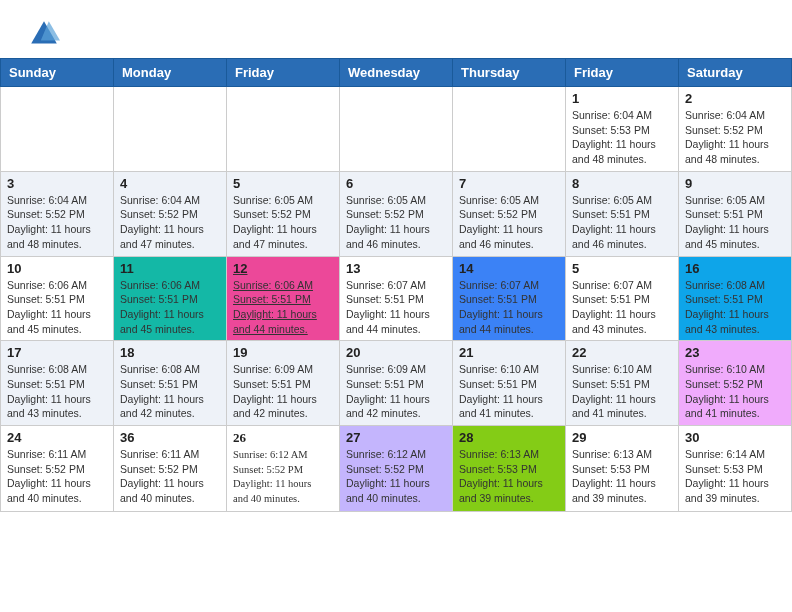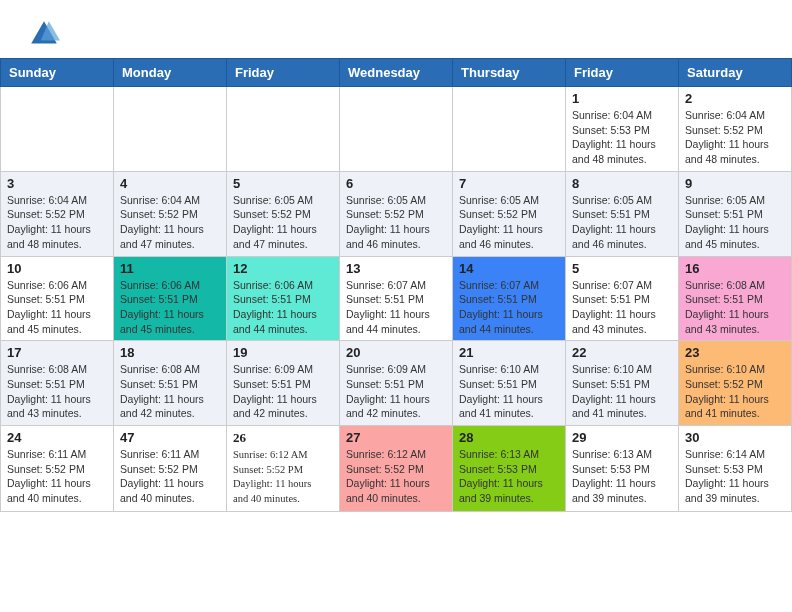--- a/index.html
+++ b/index.html
@@ -218,21 +218,21 @@
 Daylight: 11 hours
 and 45 minutes.</div>
         </td>
         <td style="background: #14b8a6;">
           <span class="day-num">11</span>
           <div class="day-info" style="white-space: pre-line;">Sunrise: 6:06 AM
 Sunset: 5:51 PM
 Daylight: 11 hours
 and 45 minutes.</div>
         </td>
-        <td style="background: #5eead4;">
+        <td style="background: #ec4899; text-decoration: underline;">
           <span class="day-num">12</span>
           <div class="day-info" style="white-space: pre-line;">Sunrise: 6:06 AM
 Sunset: 5:51 PM
 Daylight: 11 hours
 and 44 minutes.</div>
         </td>
         <td style="background: rgb(255, 255, 255);">
           <span class="day-num">13</span>
           <div class="day-info" style="white-space: pre-line;">Sunrise: 6:07 AM
 Sunset: 5:51 PM
@@ -246,21 +246,21 @@
 Daylight: 11 hours
 and 44 minutes.</div>
         </td>
         <td style="background: rgb(255, 255, 255);">
           <span class="day-num">5</span>
           <div class="day-info" style="white-space: pre-line;">Sunrise: 6:07 AM
 Sunset: 5:51 PM
 Daylight: 11 hours
 and 43 minutes.</div>
         </td>
-        <td style="background: #f9a8d4;">
+        <td style="background: #0ea5e9;">
           <span class="day-num">16</span>
           <div class="day-info" style="white-space: pre-line;">Sunrise: 6:08 AM
 Sunset: 5:51 PM
 Daylight: 11 hours
 and 43 minutes.</div>
         </td>
       </tr>
       <tr>
         <td style="background: rgb(238, 242, 248);">
           <span class="day-num">17</span>
@@ -297,51 +297,51 @@
 Daylight: 11 hours
 and 41 minutes.</div>
         </td>
         <td style="background: rgb(238, 242, 248);">
           <span class="day-num">22</span>
           <div class="day-info" style="white-space: pre-line;">Sunrise: 6:10 AM
 Sunset: 5:51 PM
 Daylight: 11 hours
 and 41 minutes.</div>
         </td>
-        <td style="background: #fdba74;">
+        <td style="background: #f0abfc;">
           <span class="day-num">23</span>
           <div class="day-info" style="white-space: pre-line;">Sunrise: 6:10 AM
 Sunset: 5:52 PM
 Daylight: 11 hours
 and 41 minutes.</div>
         </td>
       </tr>
       <tr>
         <td style="background: rgb(255, 255, 255);">
           <span class="day-num">24</span>
           <div class="day-info" style="white-space: pre-line;">Sunrise: 6:11 AM
 Sunset: 5:52 PM
 Daylight: 11 hours
 and 40 minutes.</div>
         </td>
         <td style="background: rgb(255, 255, 255);">
-          <span class="day-num">47</span>
+          <span class="day-num">36</span>
           <div class="day-info" style="white-space: pre-line;">Sunrise: 6:11 AM
 Sunset: 5:52 PM
 Daylight: 11 hours
 and 40 minutes.</div>
         </td>
         <td style="background: rgb(255, 255, 255); font-family: Liberation Serif, serif;">
           <span class="day-num">26</span>
           <div class="day-info" style="white-space: pre-line;">Sunrise: 6:12 AM
 Sunset: 5:52 PM
 Daylight: 11 hours
 and 40 minutes.</div>
         </td>
-        <td style="background: #fca5a5;">
+        <td style="background: #c4b5fd;">
           <span class="day-num">27</span>
           <div class="day-info" style="white-space: pre-line;">Sunrise: 6:12 AM
 Sunset: 5:52 PM
 Daylight: 11 hours
 and 40 minutes.</div>
         </td>
         <td style="background: #84cc16;">
           <span class="day-num">28</span>
           <div class="day-info" style="white-space: pre-line;">Sunrise: 6:13 AM
 Sunset: 5:53 PM

